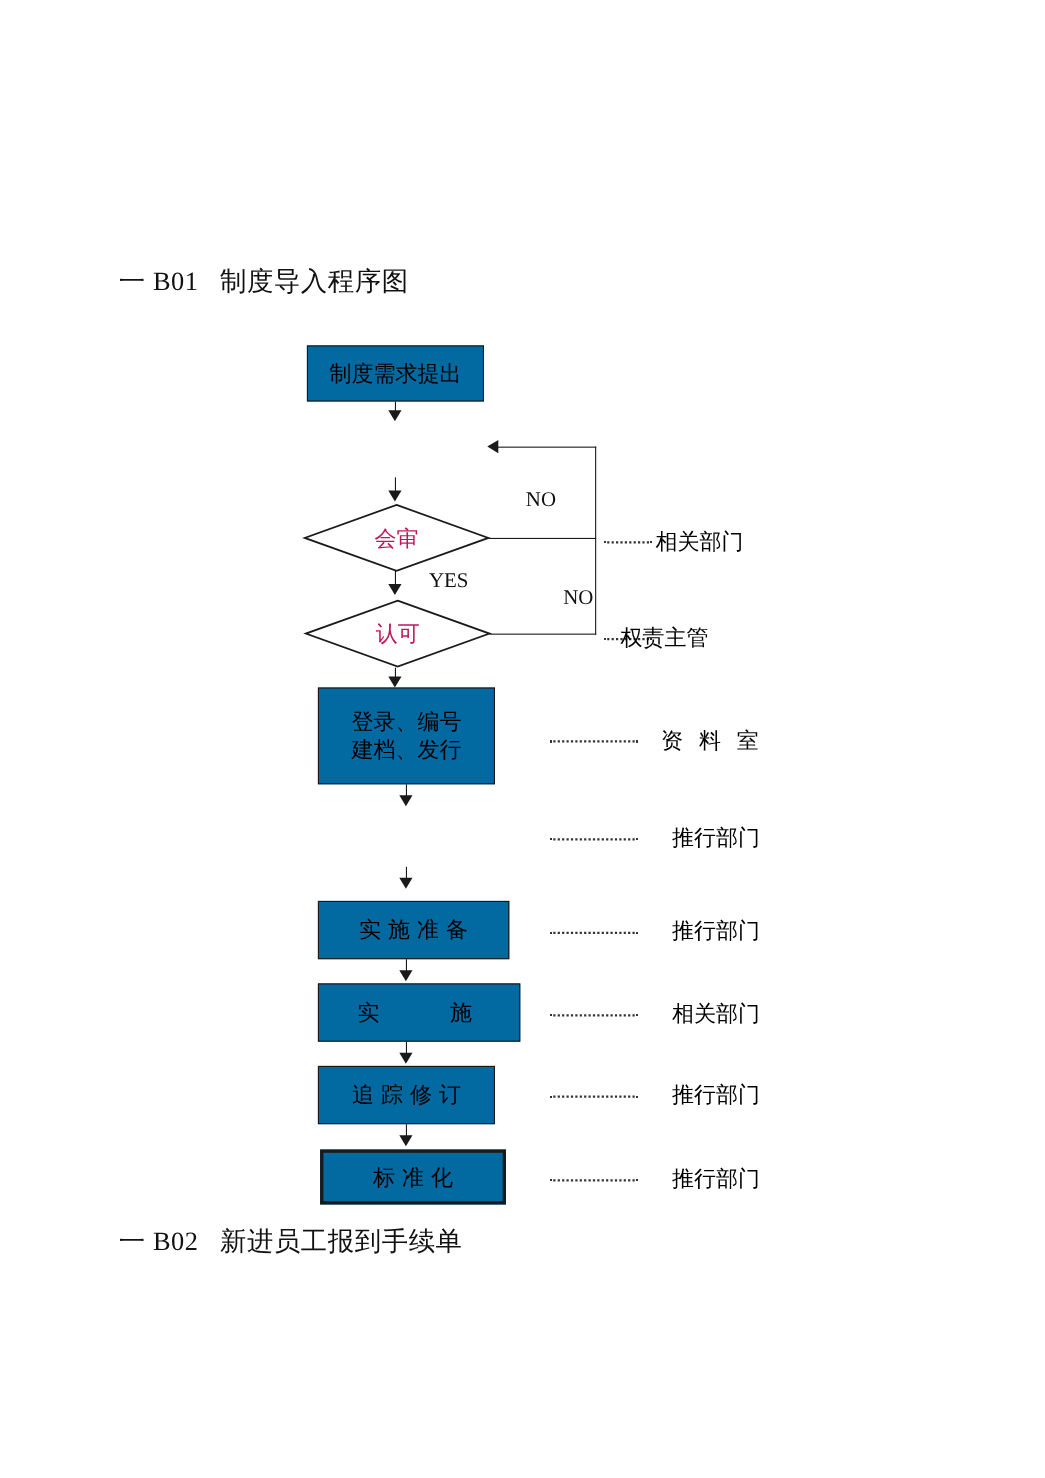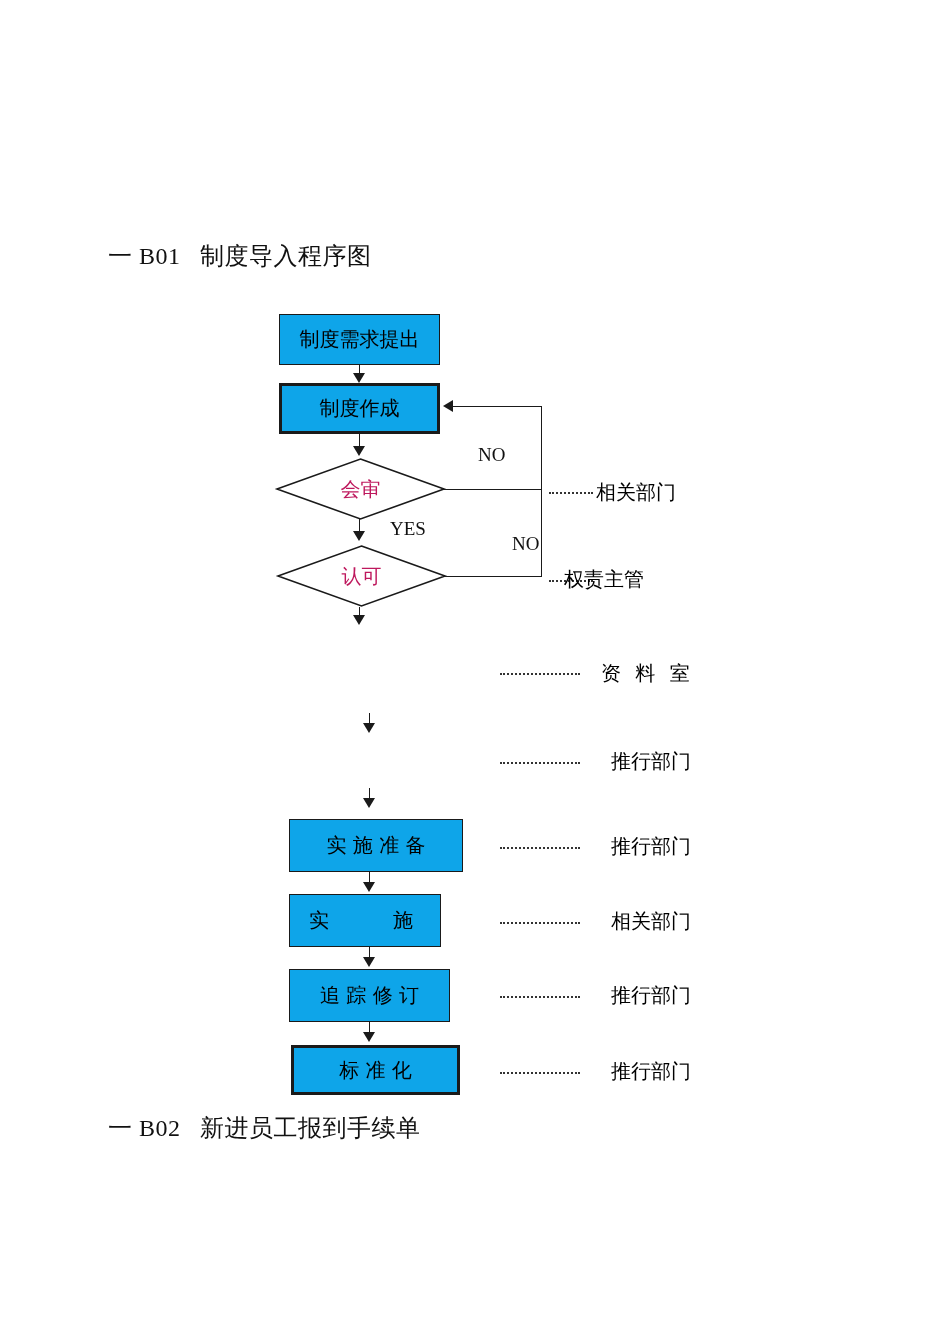--- a/index.html
+++ b/index.html
@@ -27,21 +27,21 @@
     letter-spacing: 0.5px;
     white-space: pre;
     color: #111;
   }
 
   
   .node {
     position: absolute;
     box-sizing: border-box;
     border: 1.5px solid #1a1a1a;
-    background: #0ea5e9;
+    background: #0369a1;
     display: flex;
     flex-direction: column;
     align-items: center;
     justify-content: center;
     font-family: "DejaVu Sans", "Liberation Sans", sans-serif;
     font-size: 20px;
     line-height: 1.25;
     color: #000;
     text-align: center;
   }
@@ -137,23 +137,20 @@
 
   <div class="section-title" style="left:108px; top:240px;">一 B01   制度导入程序图</div>
 
   <div class="node" style="left:279px; top:314px; width:161px; height:51px;">
     <span class="line">制度需求提出</span>
   </div>
 
   <div class="vline" style="left:359px; top:365px; height:10px;"></div>
   <div class="arrowhead down" style="left:353px; top:373px;"></div>
 
-  <div class="node thick" style="left:279px; top:383px; width:161px; height:51px;">
-    <span class="line">制度作成</span>
-  </div>
 
   <div class="vline" style="left:359px; top:434px; height:14px;"></div>
   <div class="arrowhead down" style="left:353px; top:446px;"></div>
 
   <div class="diamond" style="left:276px; top:458px; width:169px; height:62px;">
     <svg width="169" height="62" viewBox="0 0 169 62">
       <polygon points="84.5,1 168,31 84.5,61 1,31" fill="#ffffff" stroke="#1a1a1a" stroke-width="1.6"></polygon>
     </svg>
     <div class="dlabel">会审</div>
   </div>
@@ -182,20 +179,24 @@
 
   <div class="leader" style="left:549px; top:492px; width:44px;"></div>
   <div class="owner" style="left:596px; top:479px;">相关部门</div>
 
   <div class="leader" style="left:549px; top:580px; width:44px;"></div>
   <div class="owner" style="left:564px; top:566px;text-align:right;">权责主管</div>
 
   <div class="vline" style="left:359px; top:607px; height:11px;"></div>
   <div class="arrowhead down" style="left:353px; top:615px;"></div>
 
+  <div class="node" style="left:289px; top:625px; width:161px; height:88px;">
+    <span class="line">登录、编号</span>
+    <span class="line">建档、发行</span>
+  </div>
   <div class="leader" style="left:500px; top:673px; width:80px;"></div>
   <div class="owner spaced" style="left:601px; top:660px;">资 料 室</div>
 
   <div class="vline" style="left:369px; top:713px; height:12px;"></div>
   <div class="arrowhead down" style="left:363px; top:723px;"></div>
 
   <div class="leader" style="left:500px; top:762px; width:80px;"></div>
   <div class="owner" style="left:611px; top:748px;">推行部门</div>
 
   <div class="vline" style="left:369px; top:788px; height:12px;"></div>
@@ -203,21 +204,21 @@
 
   <div class="node" style="left:289px; top:819px; width:174px; height:53px;">
     <span class="line">实 施 准 备</span>
   </div>
   <div class="leader" style="left:500px; top:847px; width:80px;"></div>
   <div class="owner" style="left:611px; top:833px;">推行部门</div>
 
   <div class="vline" style="left:369px; top:872px; height:12px;"></div>
   <div class="arrowhead down" style="left:363px; top:882px;"></div>
 
-  <div class="node" style="left:289px; top:894px; width:152px; height:53px;">
+  <div class="node" style="left:289px; top:894px; width:184px; height:53px;">
     <span class="line sp2">实　　施</span>
   </div>
   <div class="leader" style="left:500px; top:922px; width:80px;"></div>
   <div class="owner" style="left:611px; top:908px;">相关部门</div>
 
   <div class="vline" style="left:369px; top:947px; height:12px;"></div>
   <div class="arrowhead down" style="left:363px; top:957px;"></div>
 
   <div class="node" style="left:289px; top:969px; width:161px; height:53px;">
     <span class="line">追 踪 修 订</span>

